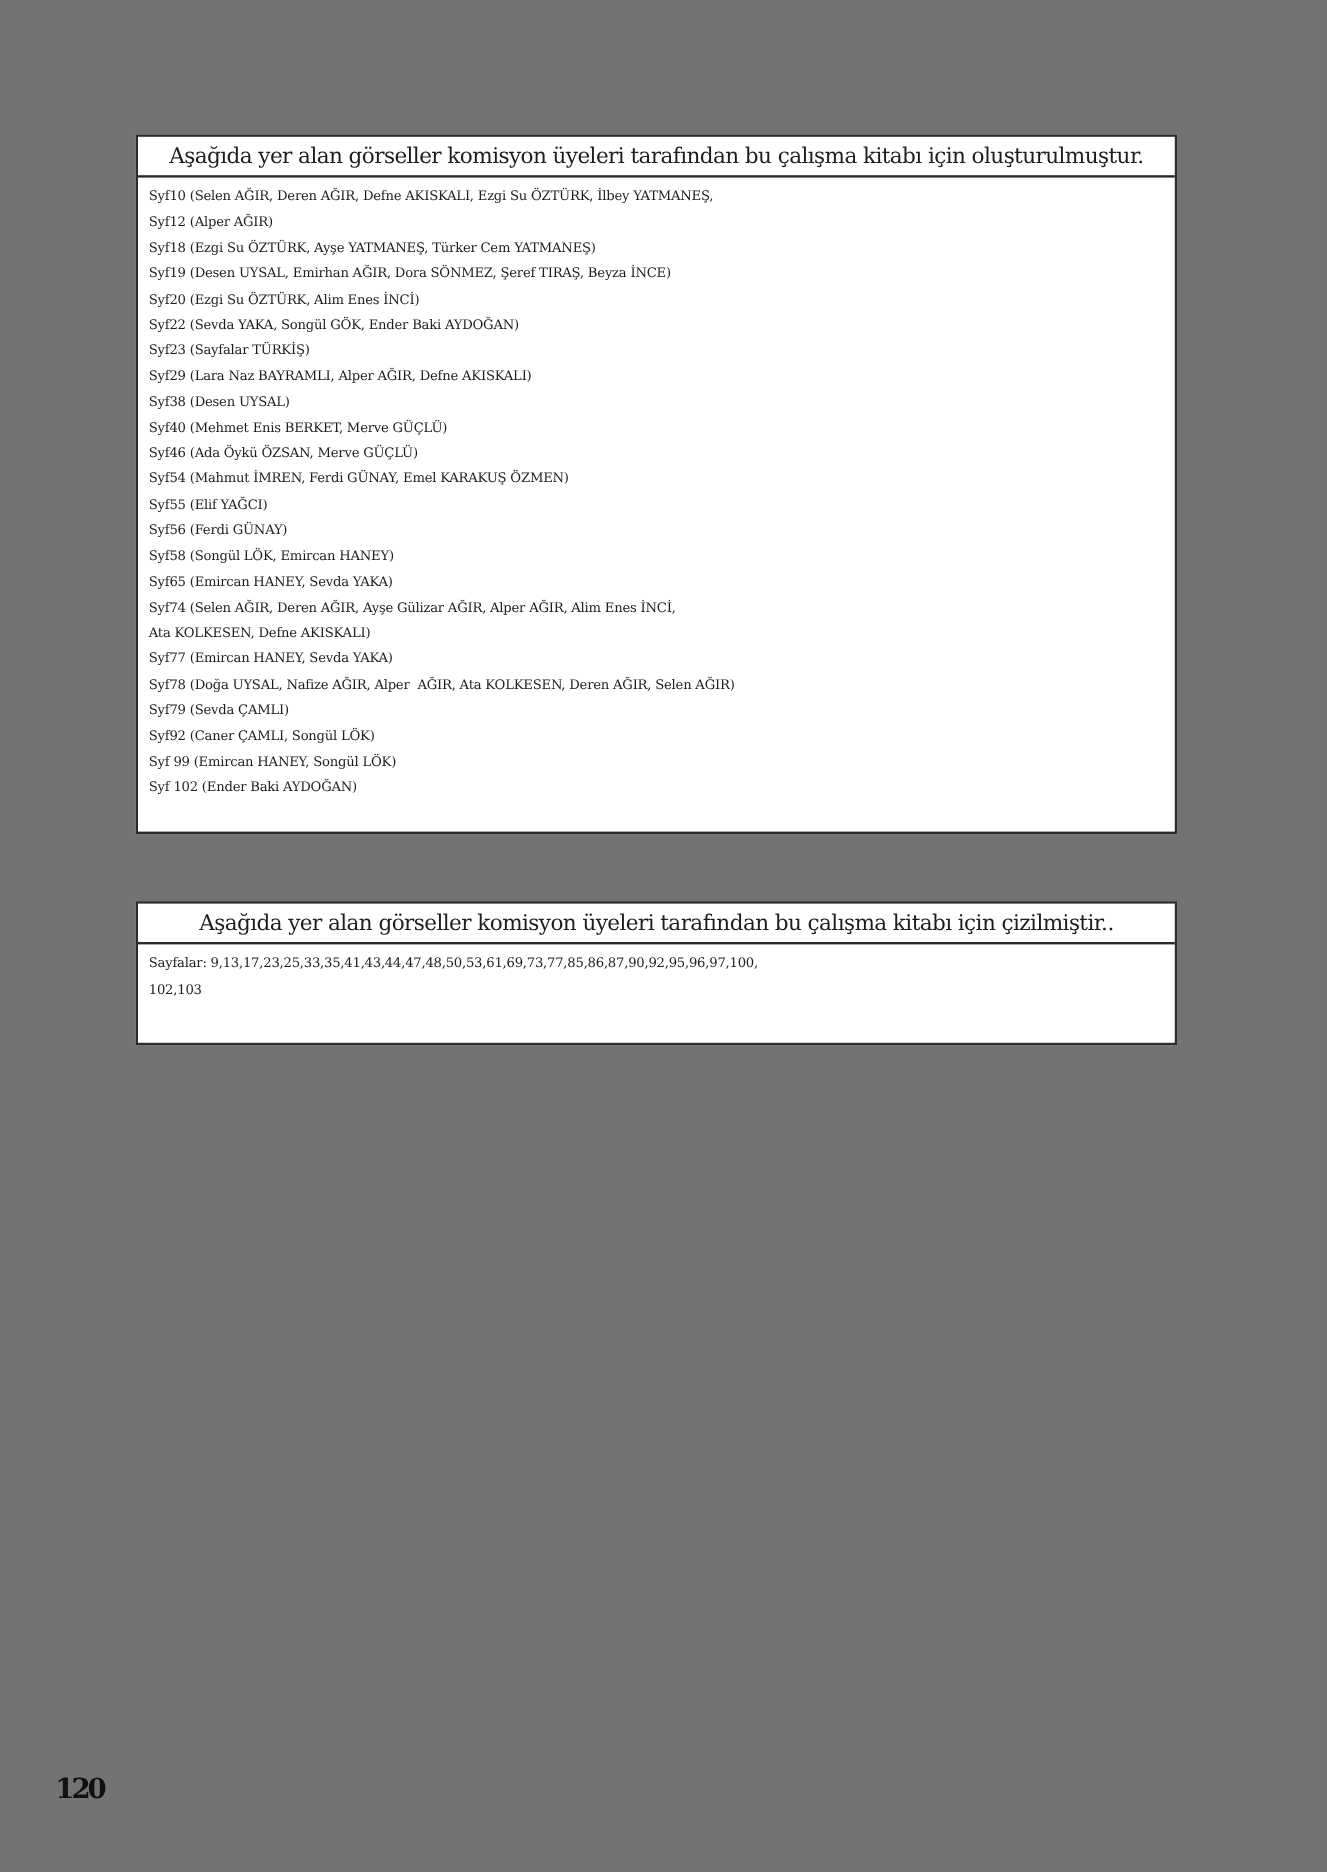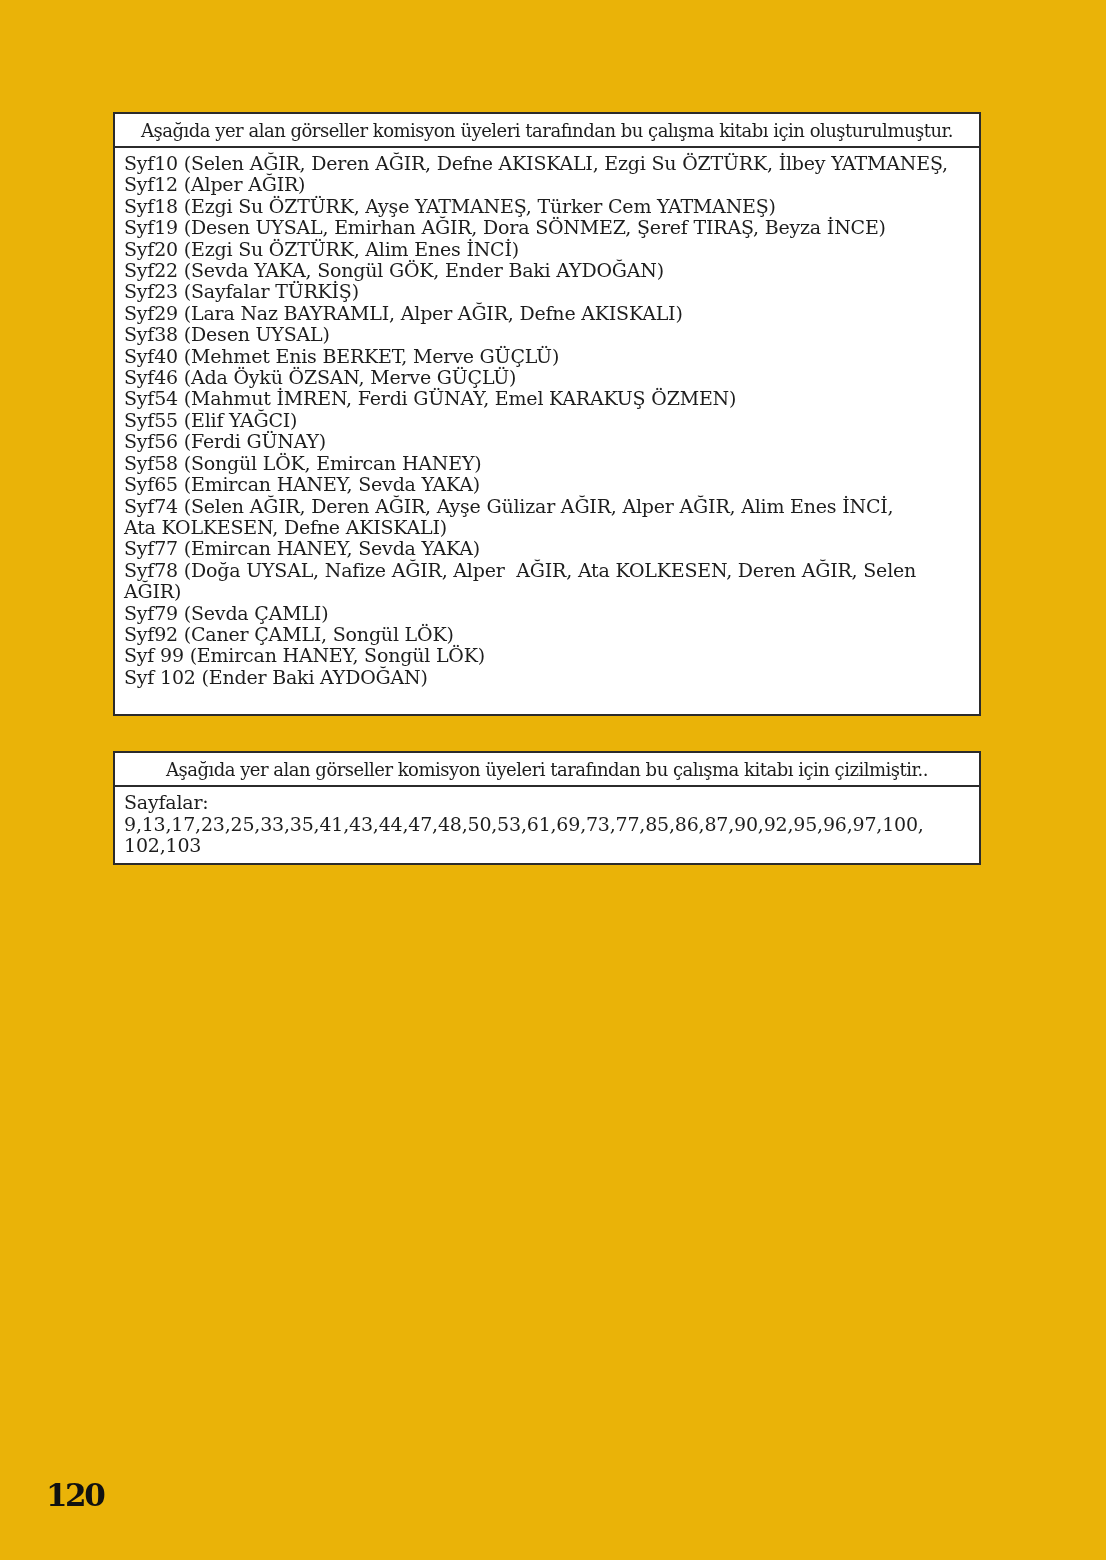--- a/index.html
+++ b/index.html
@@ -1,21 +1,21 @@
 <!DOCTYPE html>
 <html><head>
 <meta charset="utf-8">
 <style>
   * { margin: 0; padding: 0; box-sizing: border-box; }
   html, body { background: #ffffff; }
   .page {
     position: relative;
     width: 1106px;
     height: 1560px;
-    background: #eab308;
+    background: #737373;
     font-family: "DejaVu Serif", serif;
     color: #1d1d1d;
     overflow: hidden;
   }
   .box {
     position: absolute;
     left: 113px;
     width: 868px;
     border: 2px solid #2b2b2b;
     background: #ffffff;
@@ -28,34 +28,34 @@
     align-items: center;
     justify-content: center;
     border-bottom: 2px solid #2b2b2b;
     font-size: 18px;
     letter-spacing: -0.5px;
     white-space: nowrap;
     overflow: hidden;
   }
   .box-body {
     padding: 5px 10px 26px 9px;
-    font-size: 19px;
+    font-size: 11px;
     line-height: 21.4px;
     letter-spacing: -0.2px;
   }
   .box-drawn .box-body {
-    padding: 5px 10px 6px 9px;
+    padding: 5px 10px 34px 9px;
     line-height: 21.5px;
   }
   .credit-line { white-space: pre-wrap; }
   .page-number {
     position: absolute;
     left: 46px;
     top: 1477px;
-    font-size: 31px;
+    font-size: 23px;
     font-weight: bold;
     letter-spacing: -2.5px;
     color: #111111;
   }
 </style>
 </head>
 <body>
 
 <div class="page">
 

